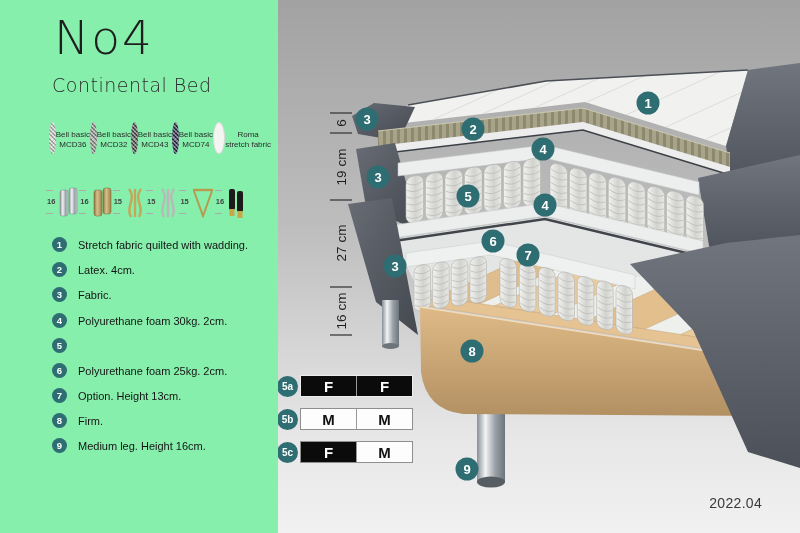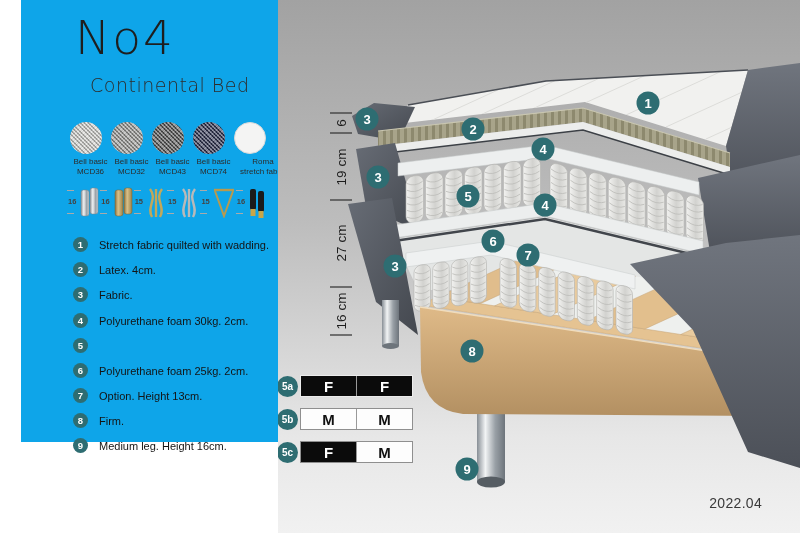--- a/index.html
+++ b/index.html
@@ -1,25 +1,25 @@
 <!DOCTYPE html>
 <html><head>
 <meta charset="utf-8">
 <style>
   html,body{margin:0;padding:0;background:#888;}
   .page{position:relative;width:800px;height:533px;background:#ffffff;overflow:hidden;
         font-family:"Liberation Sans",sans-serif;-webkit-font-smoothing:antialiased;}
   
-  .left-panel{position:absolute;left:0;top:0;width:278px;height:442px;background:#0ea5e9;margin-left:21px;}
+  .left-panel{position:absolute;left:0;top:0;width:278px;height:533px;background:#86efac;}
   .title{position:absolute;left:54px;top:10px;font-size:47px;font-weight:200;
          letter-spacing:2px;color:#1e1e1e;font-family:"DejaVu Sans","Liberation Sans",sans-serif;}
-  .subtitle{position:absolute;left:69px;top:74px;font-size:19px;font-weight:300;
+  .subtitle{position:absolute;left:52px;top:74px;font-size:19px;font-weight:300;
             letter-spacing:.5px;color:#2d2d2d;font-family:"DejaVu Sans","Liberation Sans",sans-serif;}
   .swatches{position:absolute;left:49px;top:122px;width:222px;display:flex;}
-  .swatch-item{width:41px;display:flex;flex-direction:column;}
+  .swatch-item{width:41px;display:flex;flex-direction:row;align-items:center;}
   .swatch-item:last-child{width:58px;}
   .swatch{width:32px;height:32px;border-radius:50%;}
   .weave{background-image:
      repeating-linear-gradient(45deg, rgba(255,255,255,.38) 0 1.5px, rgba(0,0,0,.20) 1.5px 3px),
      repeating-linear-gradient(-45deg, rgba(255,255,255,.18) 0 1px, rgba(0,0,0,.10) 1px 2.5px);}
   .plain{border:1px solid #d9d9d9;box-sizing:border-box;}
   .swatch-label{margin-top:3px;font-size:8px;line-height:1.2;color:#2c2c2c;text-align:center;white-space:nowrap;}
   .legs-row{position:absolute;left:46px;top:187px;width:198px;display:flex;justify-content:space-between;align-items:flex-end;}
   .leg-item{display:flex;align-items:flex-end;gap:1px;}
   .leg-num{position:relative;font-size:7.5px;font-weight:bold;color:#444;margin-bottom:12px;padding:0 1px;}

